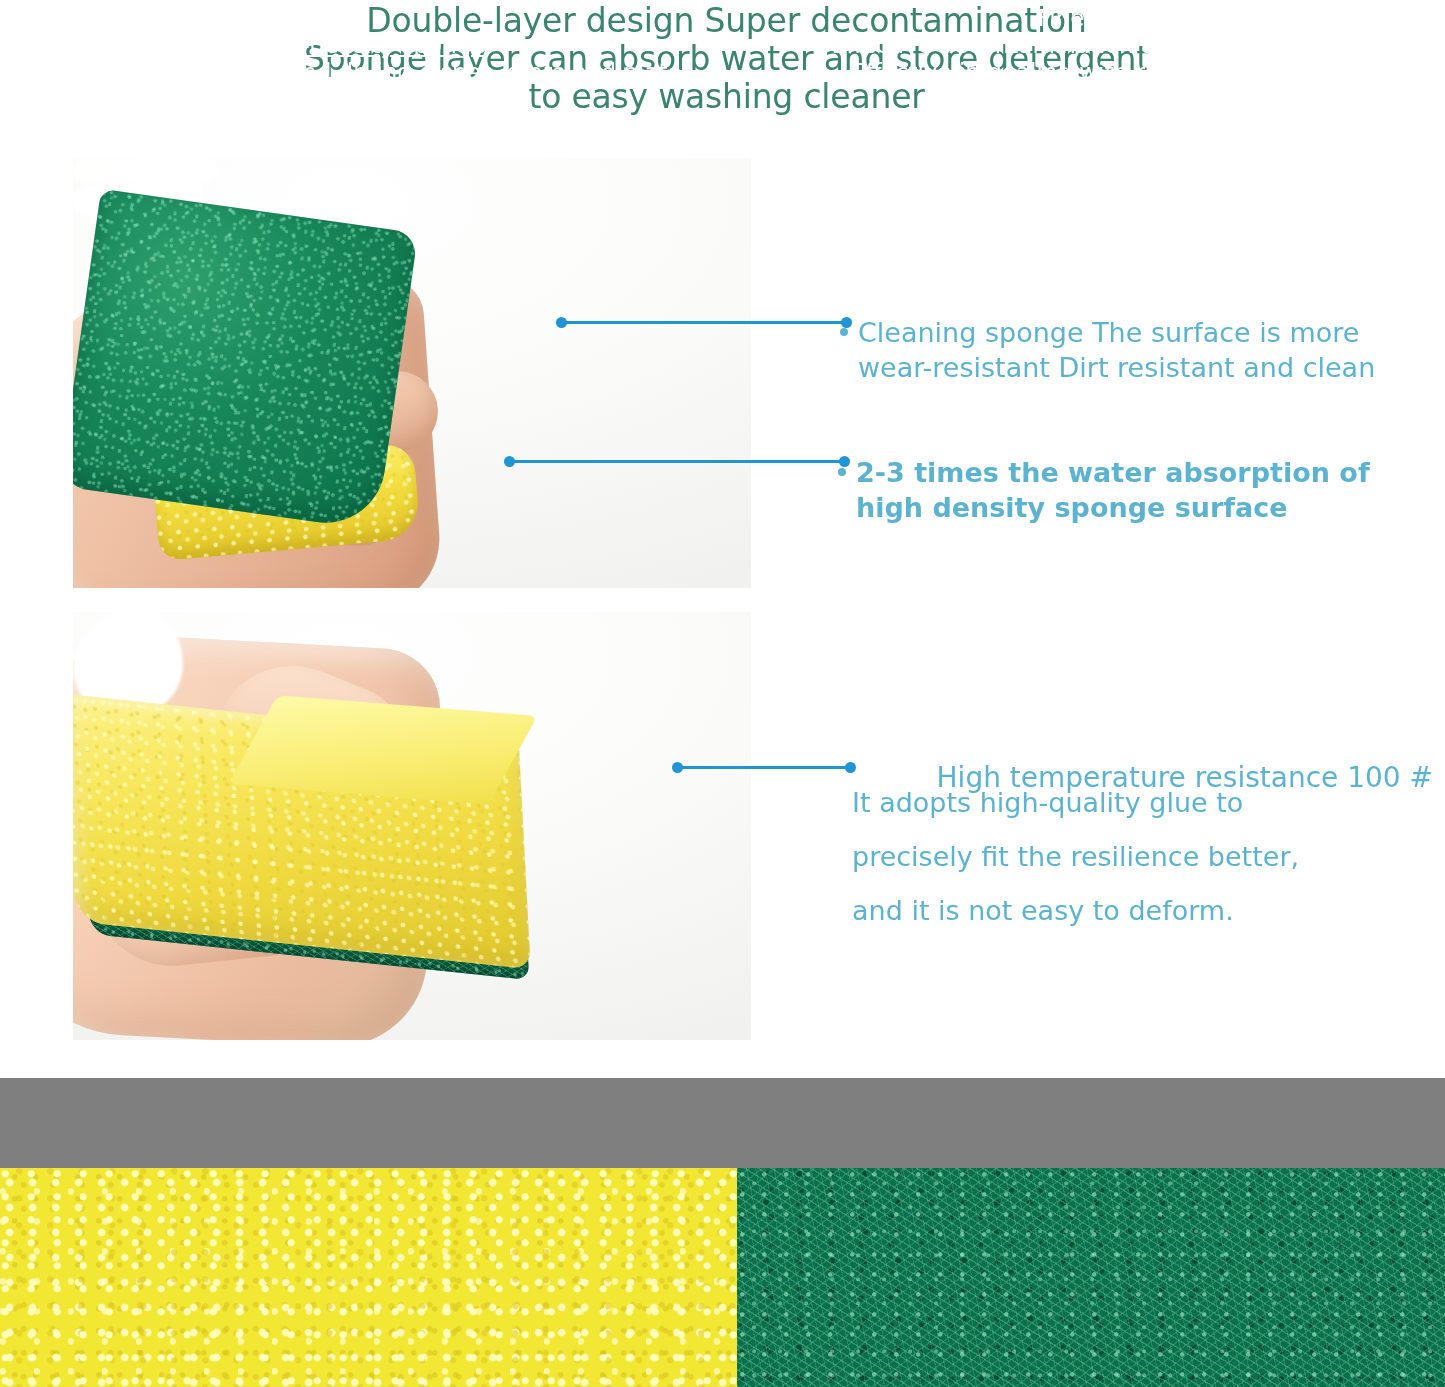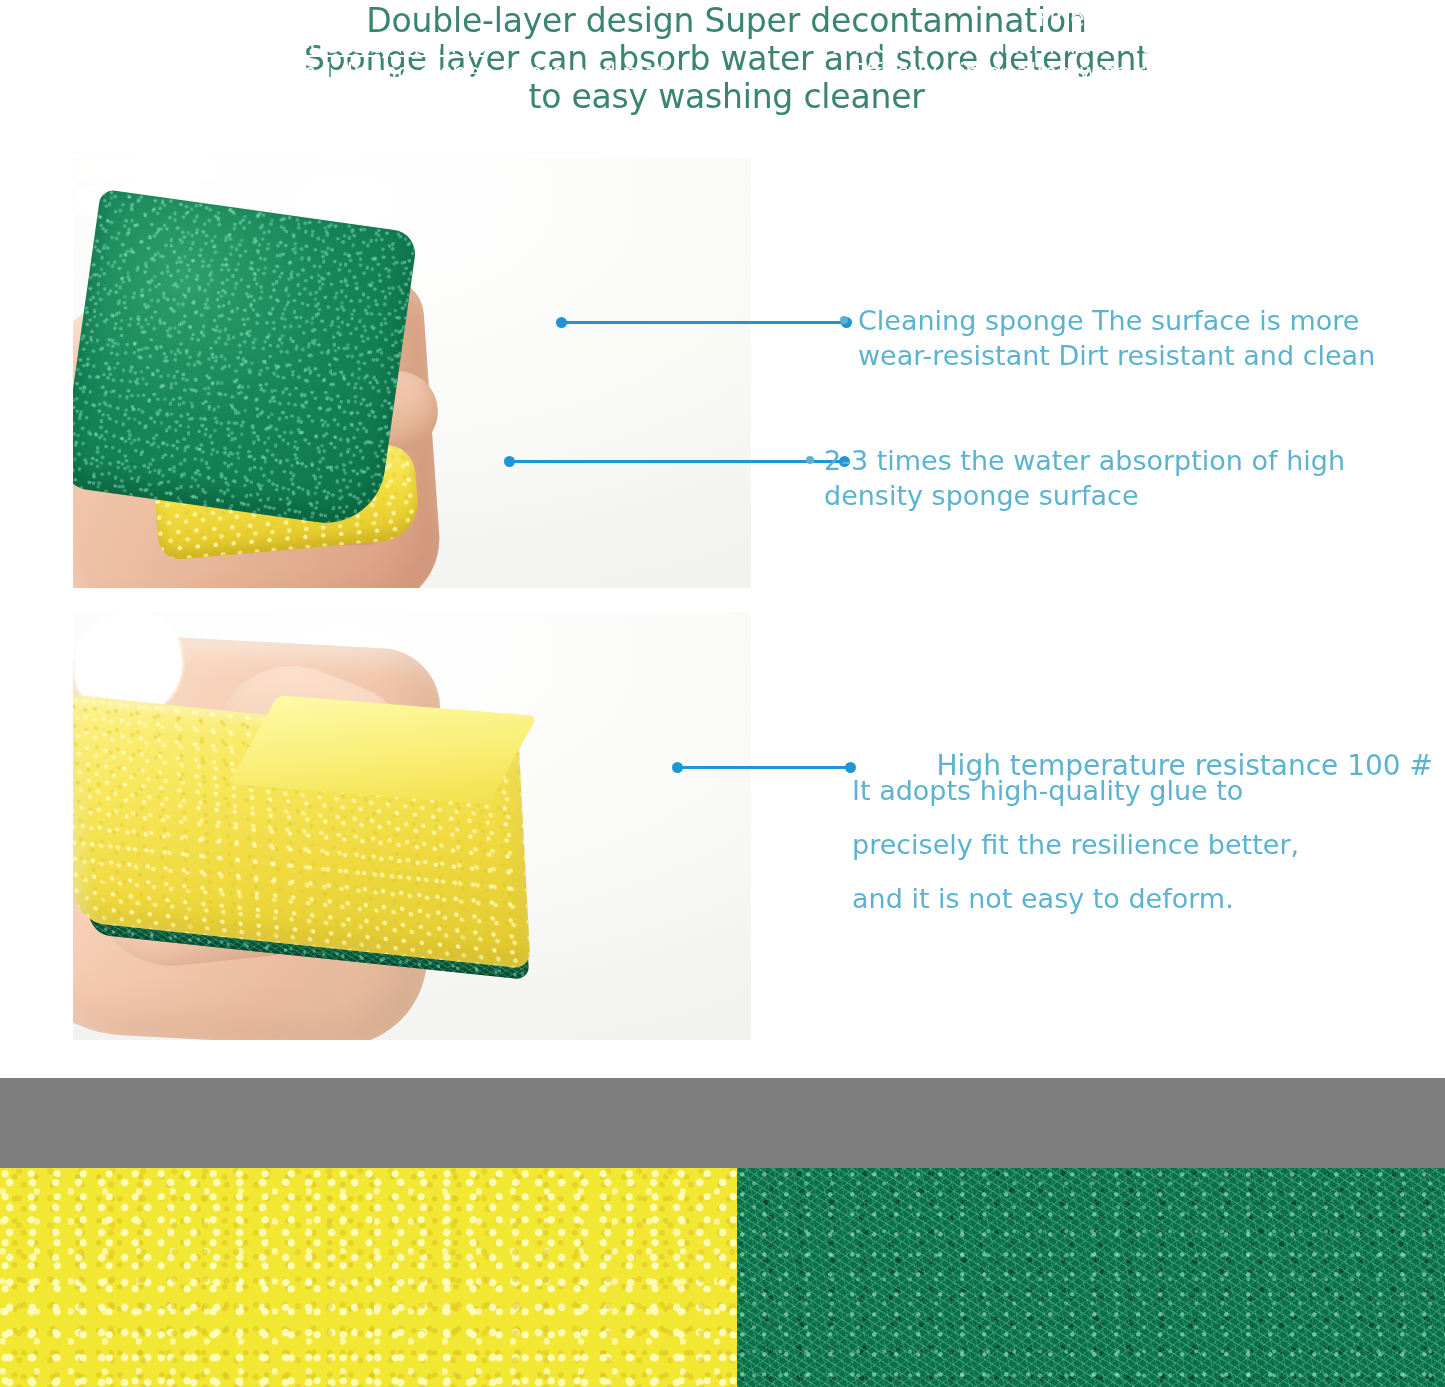--- a/index.html
+++ b/index.html
@@ -239,31 +239,32 @@
   #leader-2 { left: 508px; top: 460px; width: 338px; }
   #leader-3 { left: 676px; top: 766px; width: 176px; }
 
   
   .callout {
     position: absolute;
     color: #5cb3d0;
     font-size: 27px;
     line-height: 35px;
     font-family: "DejaVu Sans", "Liberation Sans", sans-serif;
+    margin-top: 12px;
   }
   .callout .bullet {
     position: absolute;
     left: -18px;
     top: 13px;
     width: 8px; height: 8px;
     border-radius: 50%;
     background: #5cb3d0;
   }
   #callout-1 { left: 858px; top: 303px; width: 565px; }
-  #callout-2 { left: 824px; top: 443px; width: 565px; }
+  #callout-2 { left: 856px; top: 443px; width: 565px; font-weight: bold; }
   #callout-3 { left: 848px; top: 748px; width: 585px; font-size: 28px; text-align: right; }
   #callout-4 { left: 852px; top: 764px; width: 500px; line-height: 54px; }
 
   
   #caption-bar {
     position: absolute;
     left: 0; top: 1078px;
     width: 1445px; height: 90px;
     background: #7f7f7f;
   }

